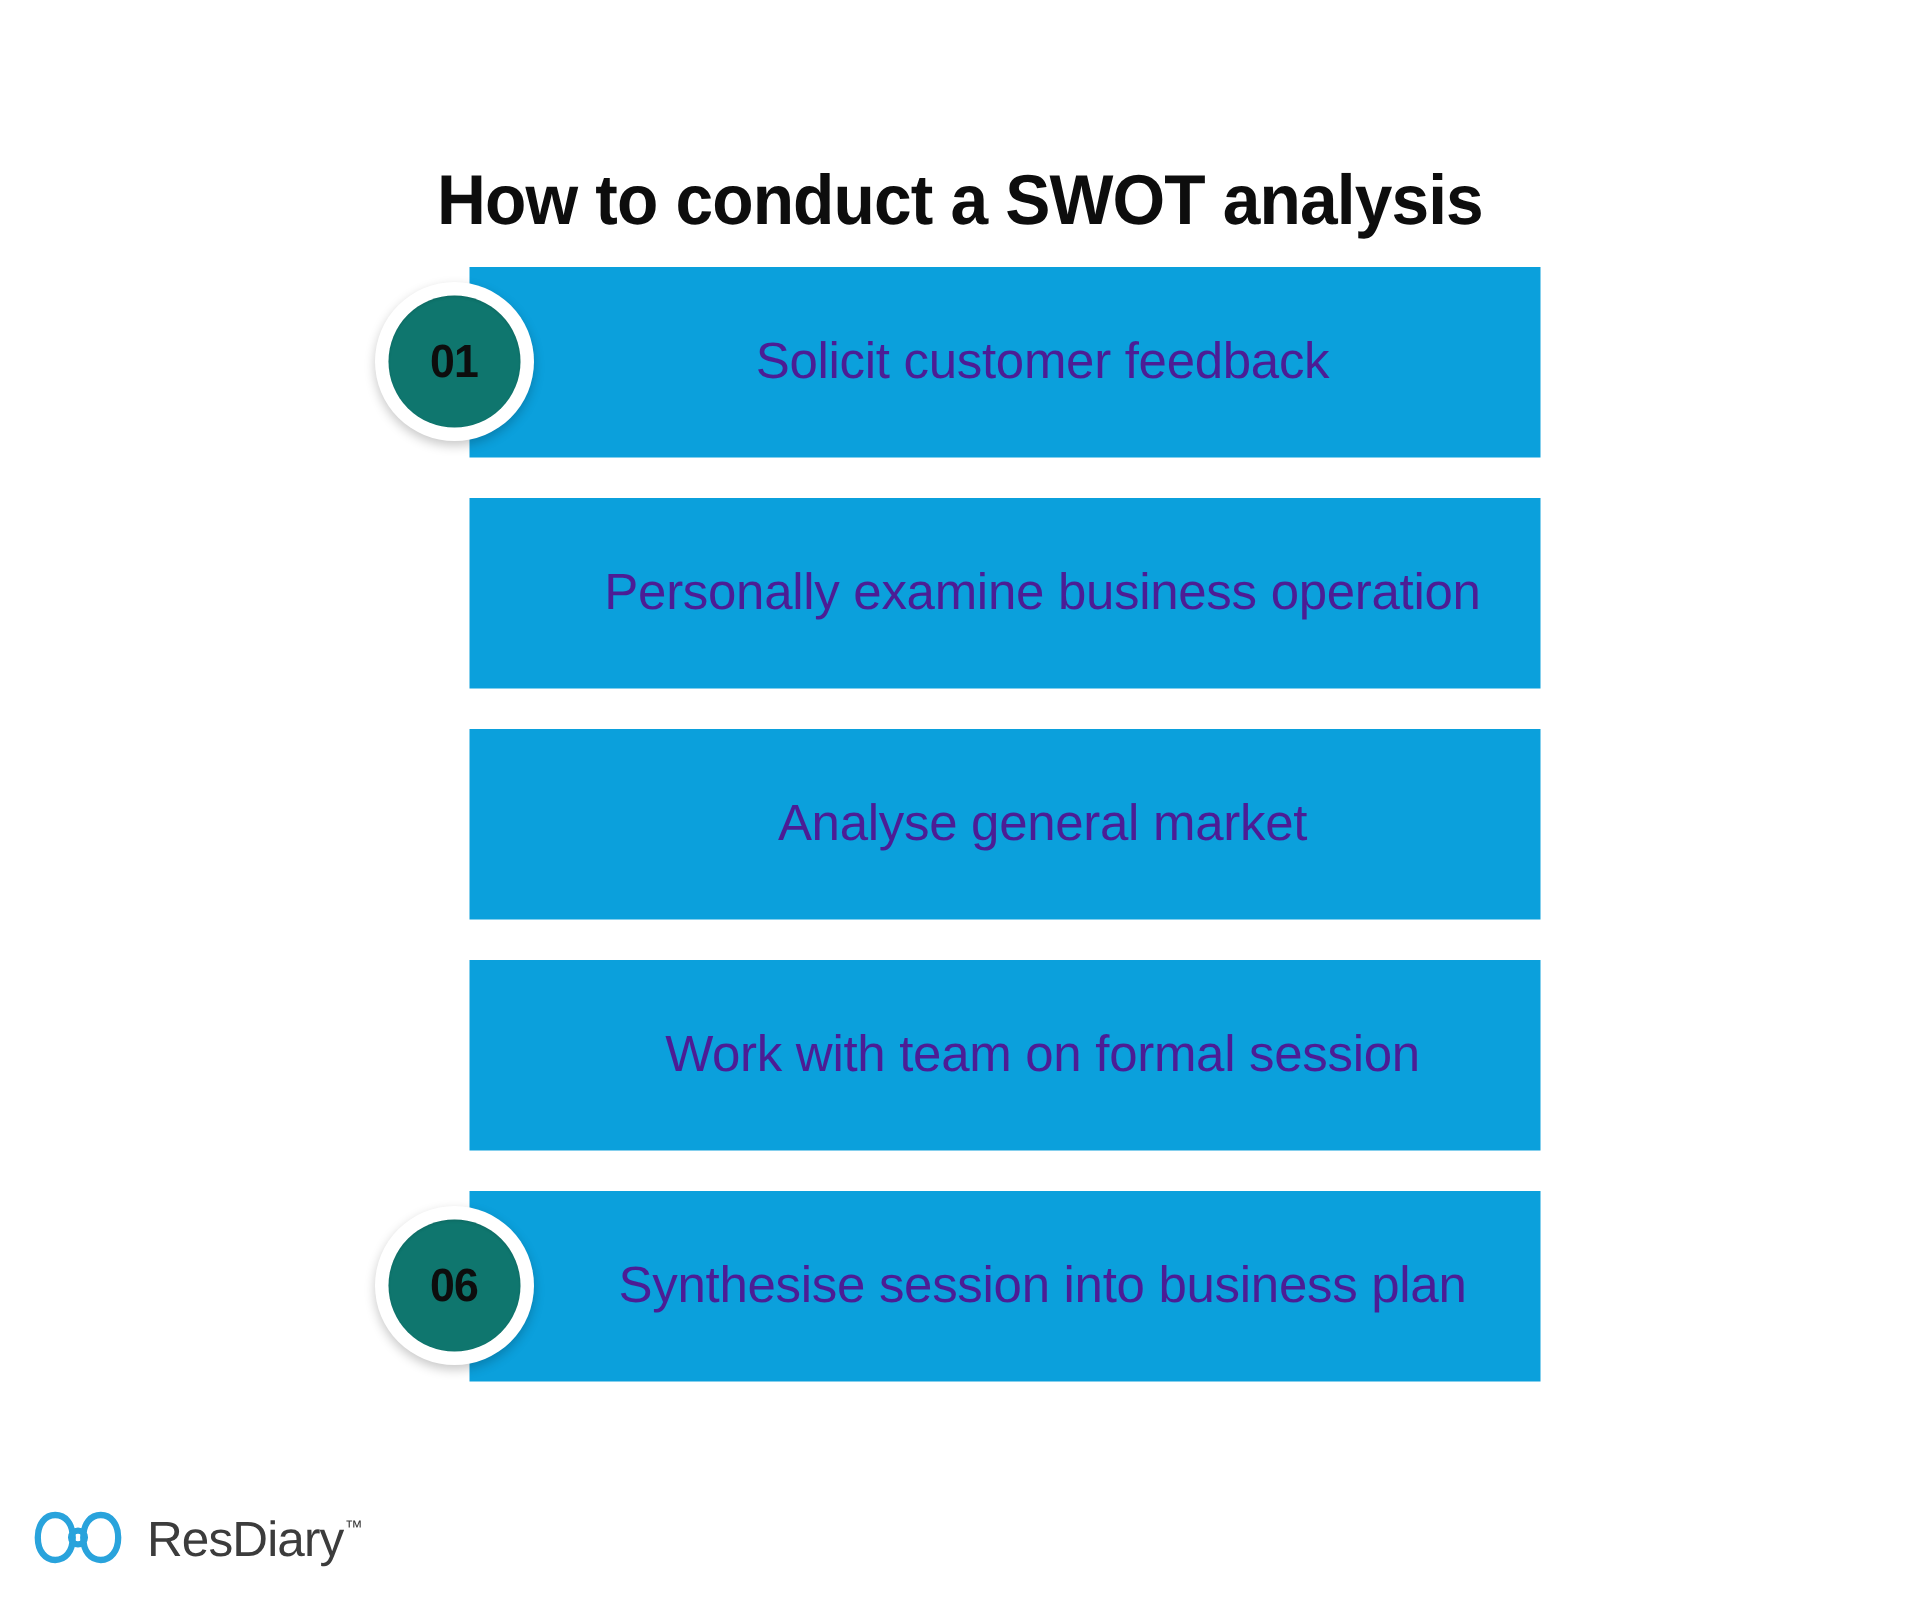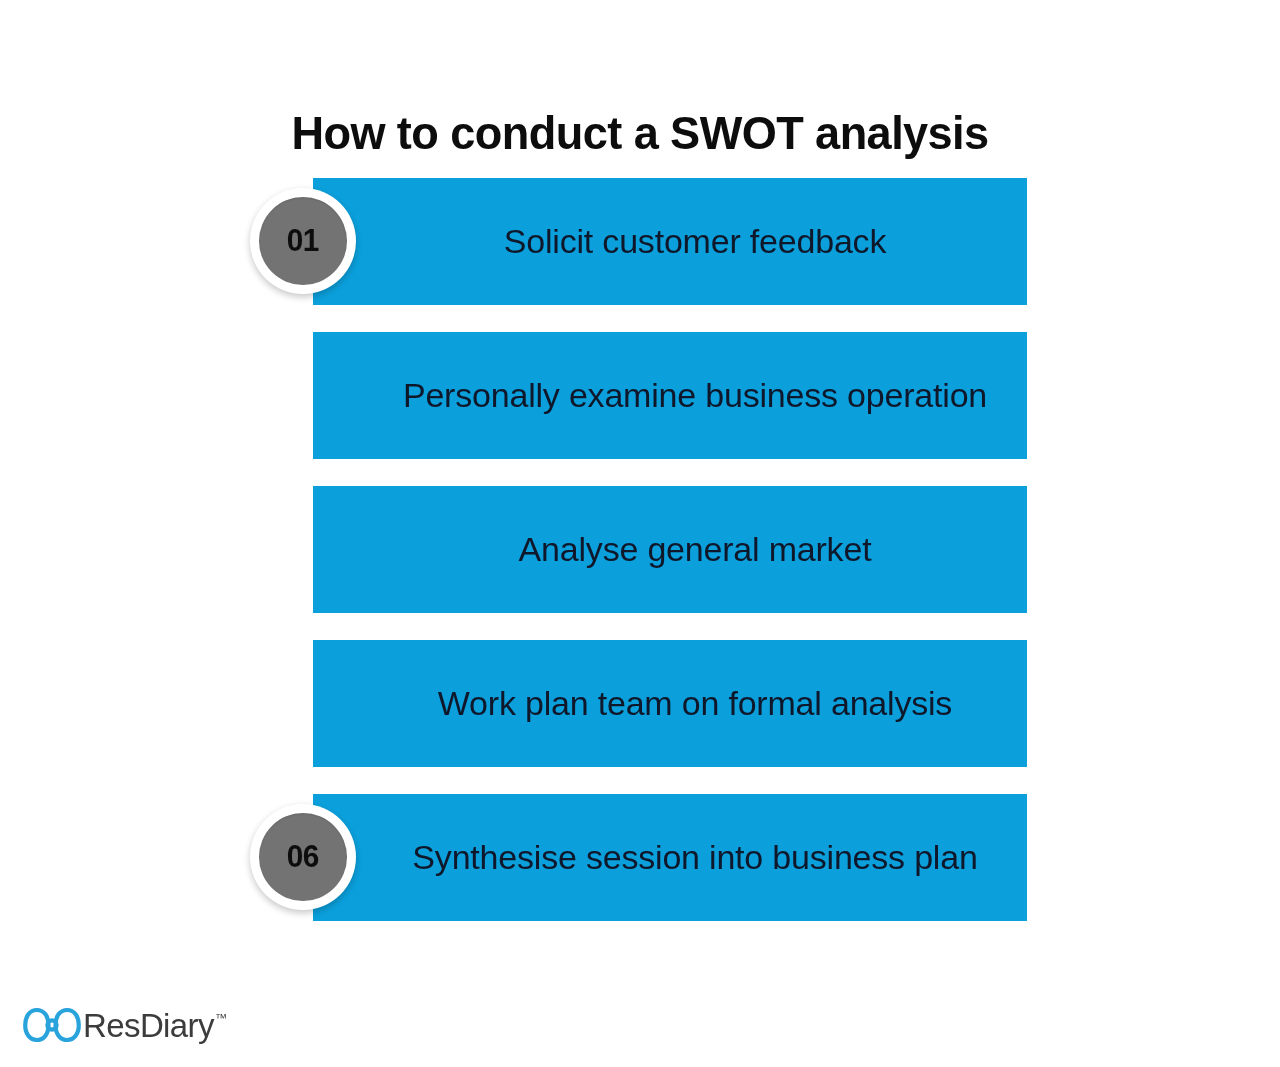--- a/index.html
+++ b/index.html
@@ -56,21 +56,21 @@
     background: #0ba0dc;
     display: flex;
     align-items: center;
     justify-content: center;
     box-sizing: border-box;
     padding-left: 60px;
     padding-right: 10px;
   }
 
   .step-label {
-    color: #0f172a;
+    color: #4c1d95;
     font-family: "Liberation Sans", sans-serif;
     font-size: 34px;
     font-weight: 400;
     letter-spacing: -0.2px;
     line-height: 1.1;
     text-align: center;
     white-space: nowrap;
   }
 
   
@@ -85,21 +85,21 @@
     box-shadow: 0 3px 7px rgba(0,0,0,0.22);
     display: flex;
     align-items: center;
     justify-content: center;
     z-index: 3;
   }
   .step-badge .disc {
     width: 88px;
     height: 88px;
     border-radius: 50%;
-    background: #737373;
+    background: #0f766e;
     box-shadow: inset 0 1px 2px rgba(0,0,0,0.10);
     display: flex;
     align-items: center;
     justify-content: center;
   }
   .step-number {
     font-family: "Liberation Sans", sans-serif;
     font-size: 31px;
     font-weight: bold;
     color: #0d0d0d;
@@ -121,21 +121,21 @@
     height: 40px;
     display: block;
     flex: 0 0 auto;
   }
   .brand-wordmark {
     font-family: "Liberation Sans", sans-serif;
     font-size: 33px;
     font-weight: 400;
     color: #3c3c3c;
     letter-spacing: -0.6px;
-    margin-left: 1px;
+    margin-left: 16px;
     position: relative;
     top: 1px;
   }
   .brand-tm {
     font-family: "Liberation Sans", sans-serif;
     font-size: 12px;
     color: #3c3c3c;
     position: relative;
     top: -15px;
     left: 1px;
@@ -166,21 +166,21 @@
   </div>
 
   <div class="step-row">
     <div class="step-bar">
       <span class="step-label">Analyse general market</span>
     </div>
   </div>
 
   <div class="step-row">
     <div class="step-bar">
-      <span class="step-label">Work plan team on formal analysis</span>
+      <span class="step-label">Work with team on formal session</span>
     </div>
   </div>
 
   <div class="step-row">
     <div class="step-bar">
       <span class="step-label">Synthesise session into business plan</span>
     </div>
     <div class="step-badge">
       <div class="disc">
         <span class="step-number">06</span>

